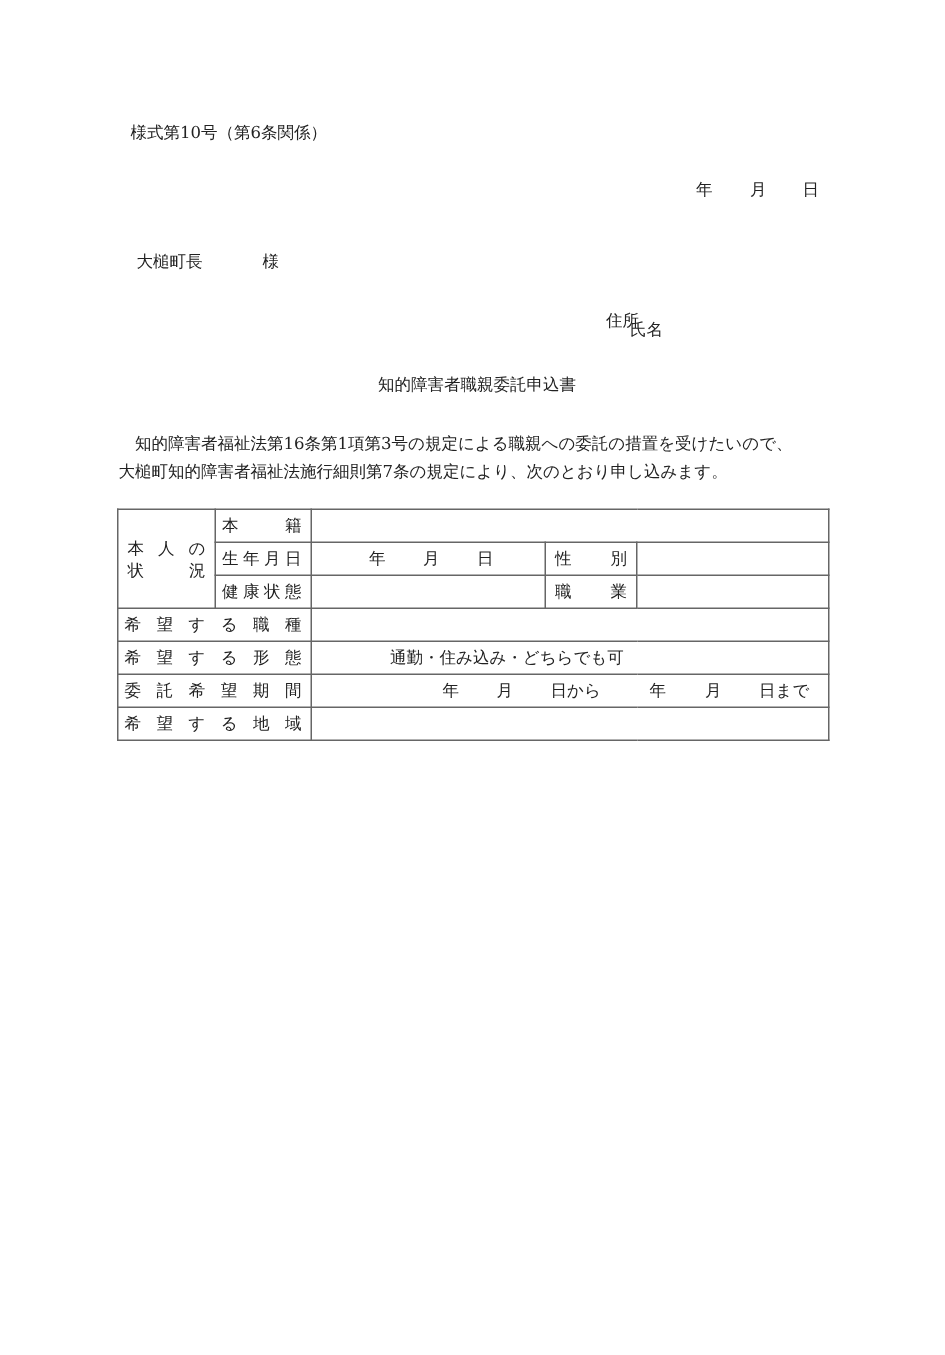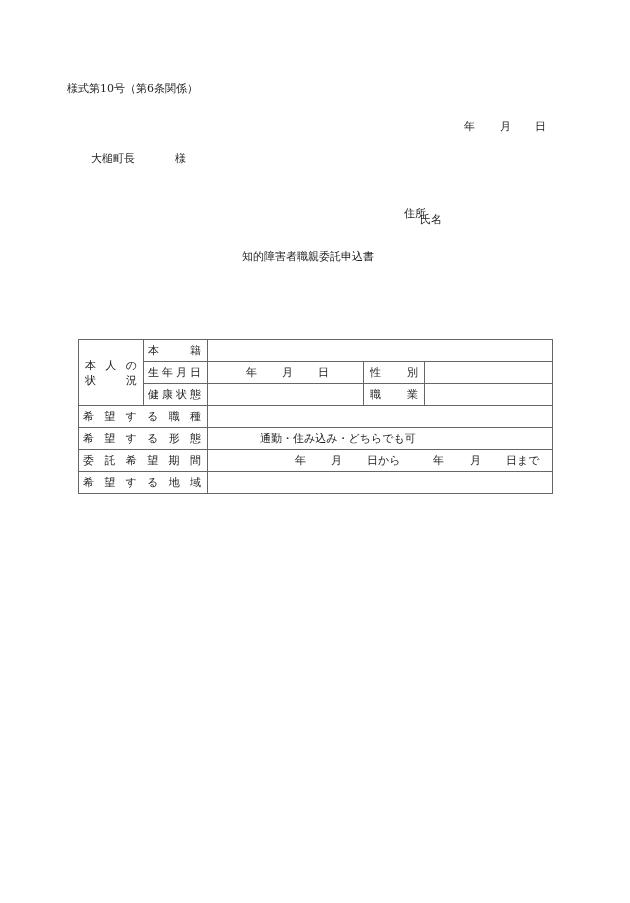--- a/index.html
+++ b/index.html
@@ -2,28 +2,28 @@
 <html><head>
 <meta charset="utf-8">
 <style>
   html, body { margin: 0; padding: 0; }
   body {
     width: 630px; height: 903px; background: #ffffff; position: relative;
     font-family: "DejaVu Serif", "Liberation Serif", serif; color: #222;
     font-size: 11px; overflow: hidden;
   }
   .abs { position: absolute; white-space: nowrap; }
-  #form-no { left: 67px; top: 81px; text-align: center; }
+  #form-no { left: 87px; top: 81px; text-align: center; }
   #date-line { left: 464px; top: 119px; }
   #date-line span { display: inline-block; }
-  #addressee { left: 91px; top: 151px; }
+  #addressee { left: 91px; top: 167px; }
   #addressee .sama { margin-left: 40px; }
   #addr-label { left: 404px; top: 206px; }
   #name-label { left: 420px; top: 212px; }
-  #doc-title { left: 242px; top: 249px; }
+  #doc-title { left: 252px; top: 249px; }
   #body-text { left: 79px; top: 286px; line-height: 19px; white-space: normal; width: 480px; }
   #body-text p { margin: 0; }
   #body-text .indent { padding-left: 11px; }
 
   table.form {
     position: absolute; left: 78px; top: 339px; width: 474px;
     border-collapse: collapse; table-layout: fixed;
   }
   table.form td {
     border: 1.2px solid #666; height: 21px; padding: 0 4px; font-size: 11px;
@@ -45,20 +45,22 @@
 <div class="abs" id="addressee">
   <span>大槌町長</span><span class="sama">様</span>
 </div>
 
 <div class="abs" id="addr-label">住所</div>
 <div class="abs" id="name-label">氏名</div>
 
 <div class="abs" id="doc-title">知的障害者職親委託申込書</div>
 
 <div class="abs" id="body-text">
+  <p class="indent">知的障害者福祉法第16条第1項第3号の規定による職親への委託の措置を受けたいので、</p>
+  <p>大槌町知的障害者福祉法施行細則第7条の規定により、次のとおり申し込みます。</p>
 </div>
 
 <table class="form">
   <colgroup>
     <col style="width:65px">
       <col style="width:64px">
       <col style="width:156px">
       <col style="width:61px">
       <col style="width:128px">
   </colgroup>

